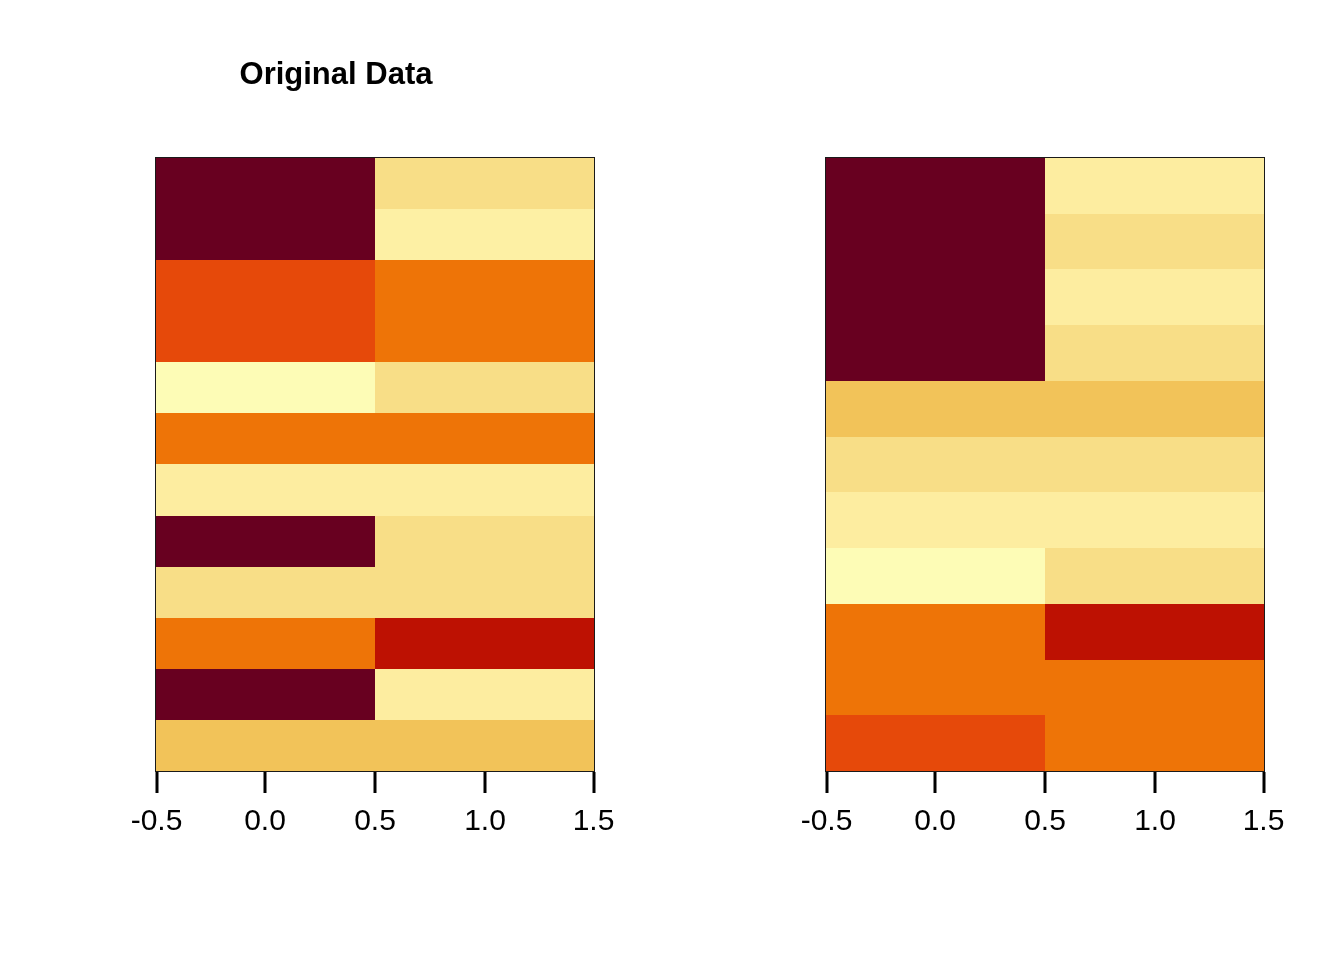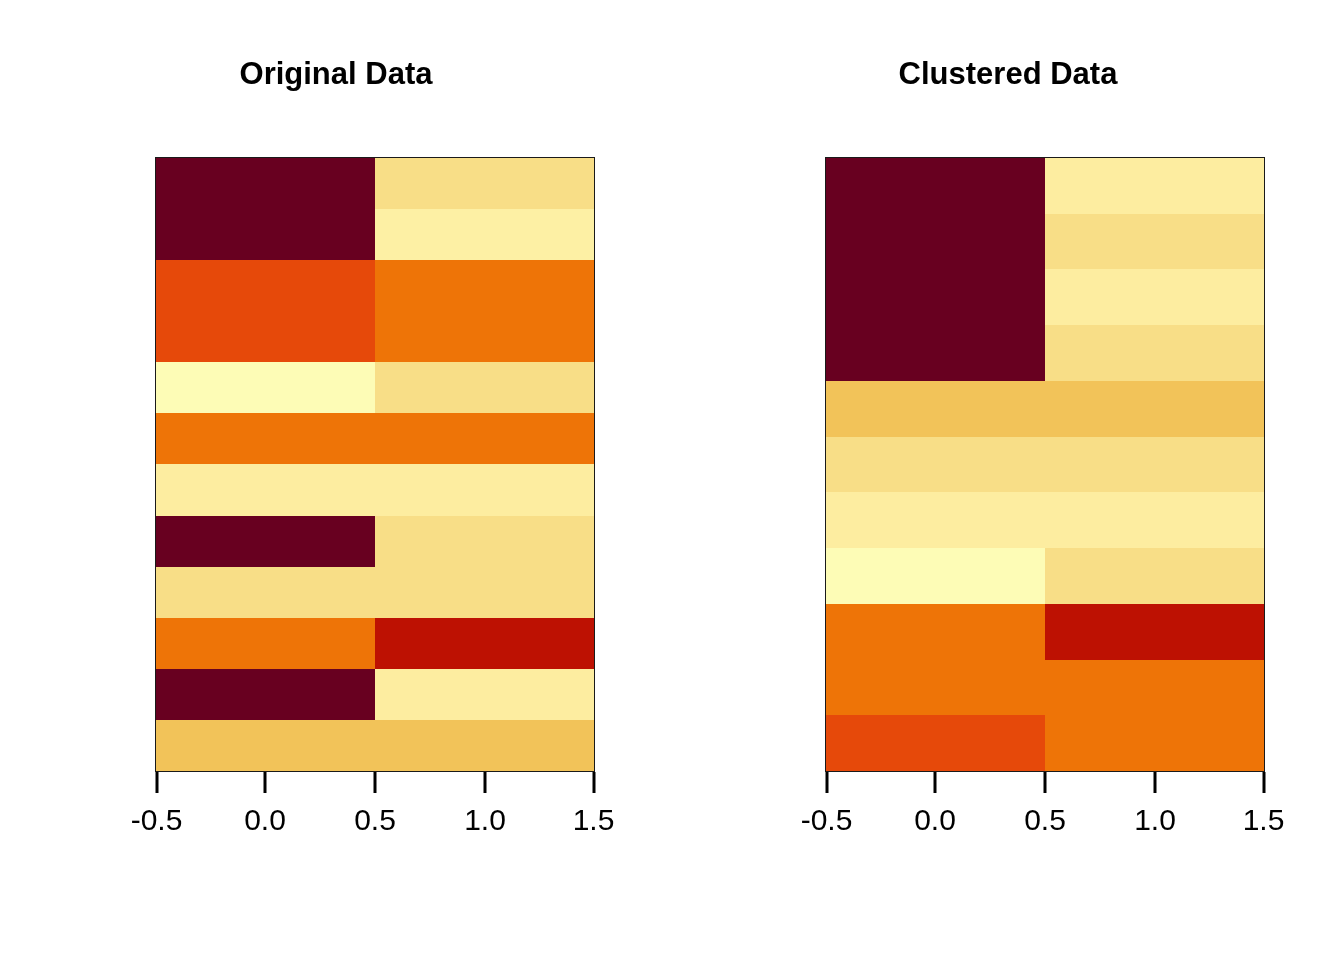--- a/index.html
+++ b/index.html
@@ -158,21 +158,20 @@
           <div class="tick" style="left: 330px;"></div>
           <div class="tick-label" style="left: 330px;">1.0</div>
           <div class="tick" style="left: 438.5px;"></div>
           <div class="tick-label" style="left: 438.5px;">1.5</div>
         </div>
     </div>
   </div>
 
   <div class="panel" id="panel-right">
 
-    <div class="panel-title">Clustered Data</div>
 
     <div class="plot" id="plot-right">
       <div class="hm-grid" id="grid-right">
           <div class="hm-row">
             <div class="hm-cell c0" style="background: rgb(104, 0, 32);"></div>
             <div class="hm-cell c1" style="background: rgb(253, 237, 160);"></div>
           </div>
           <div class="hm-row">
             <div class="hm-cell c0" style="background: rgb(104, 0, 32);"></div>
             <div class="hm-cell c1" style="background: rgb(248, 222, 135);"></div>

